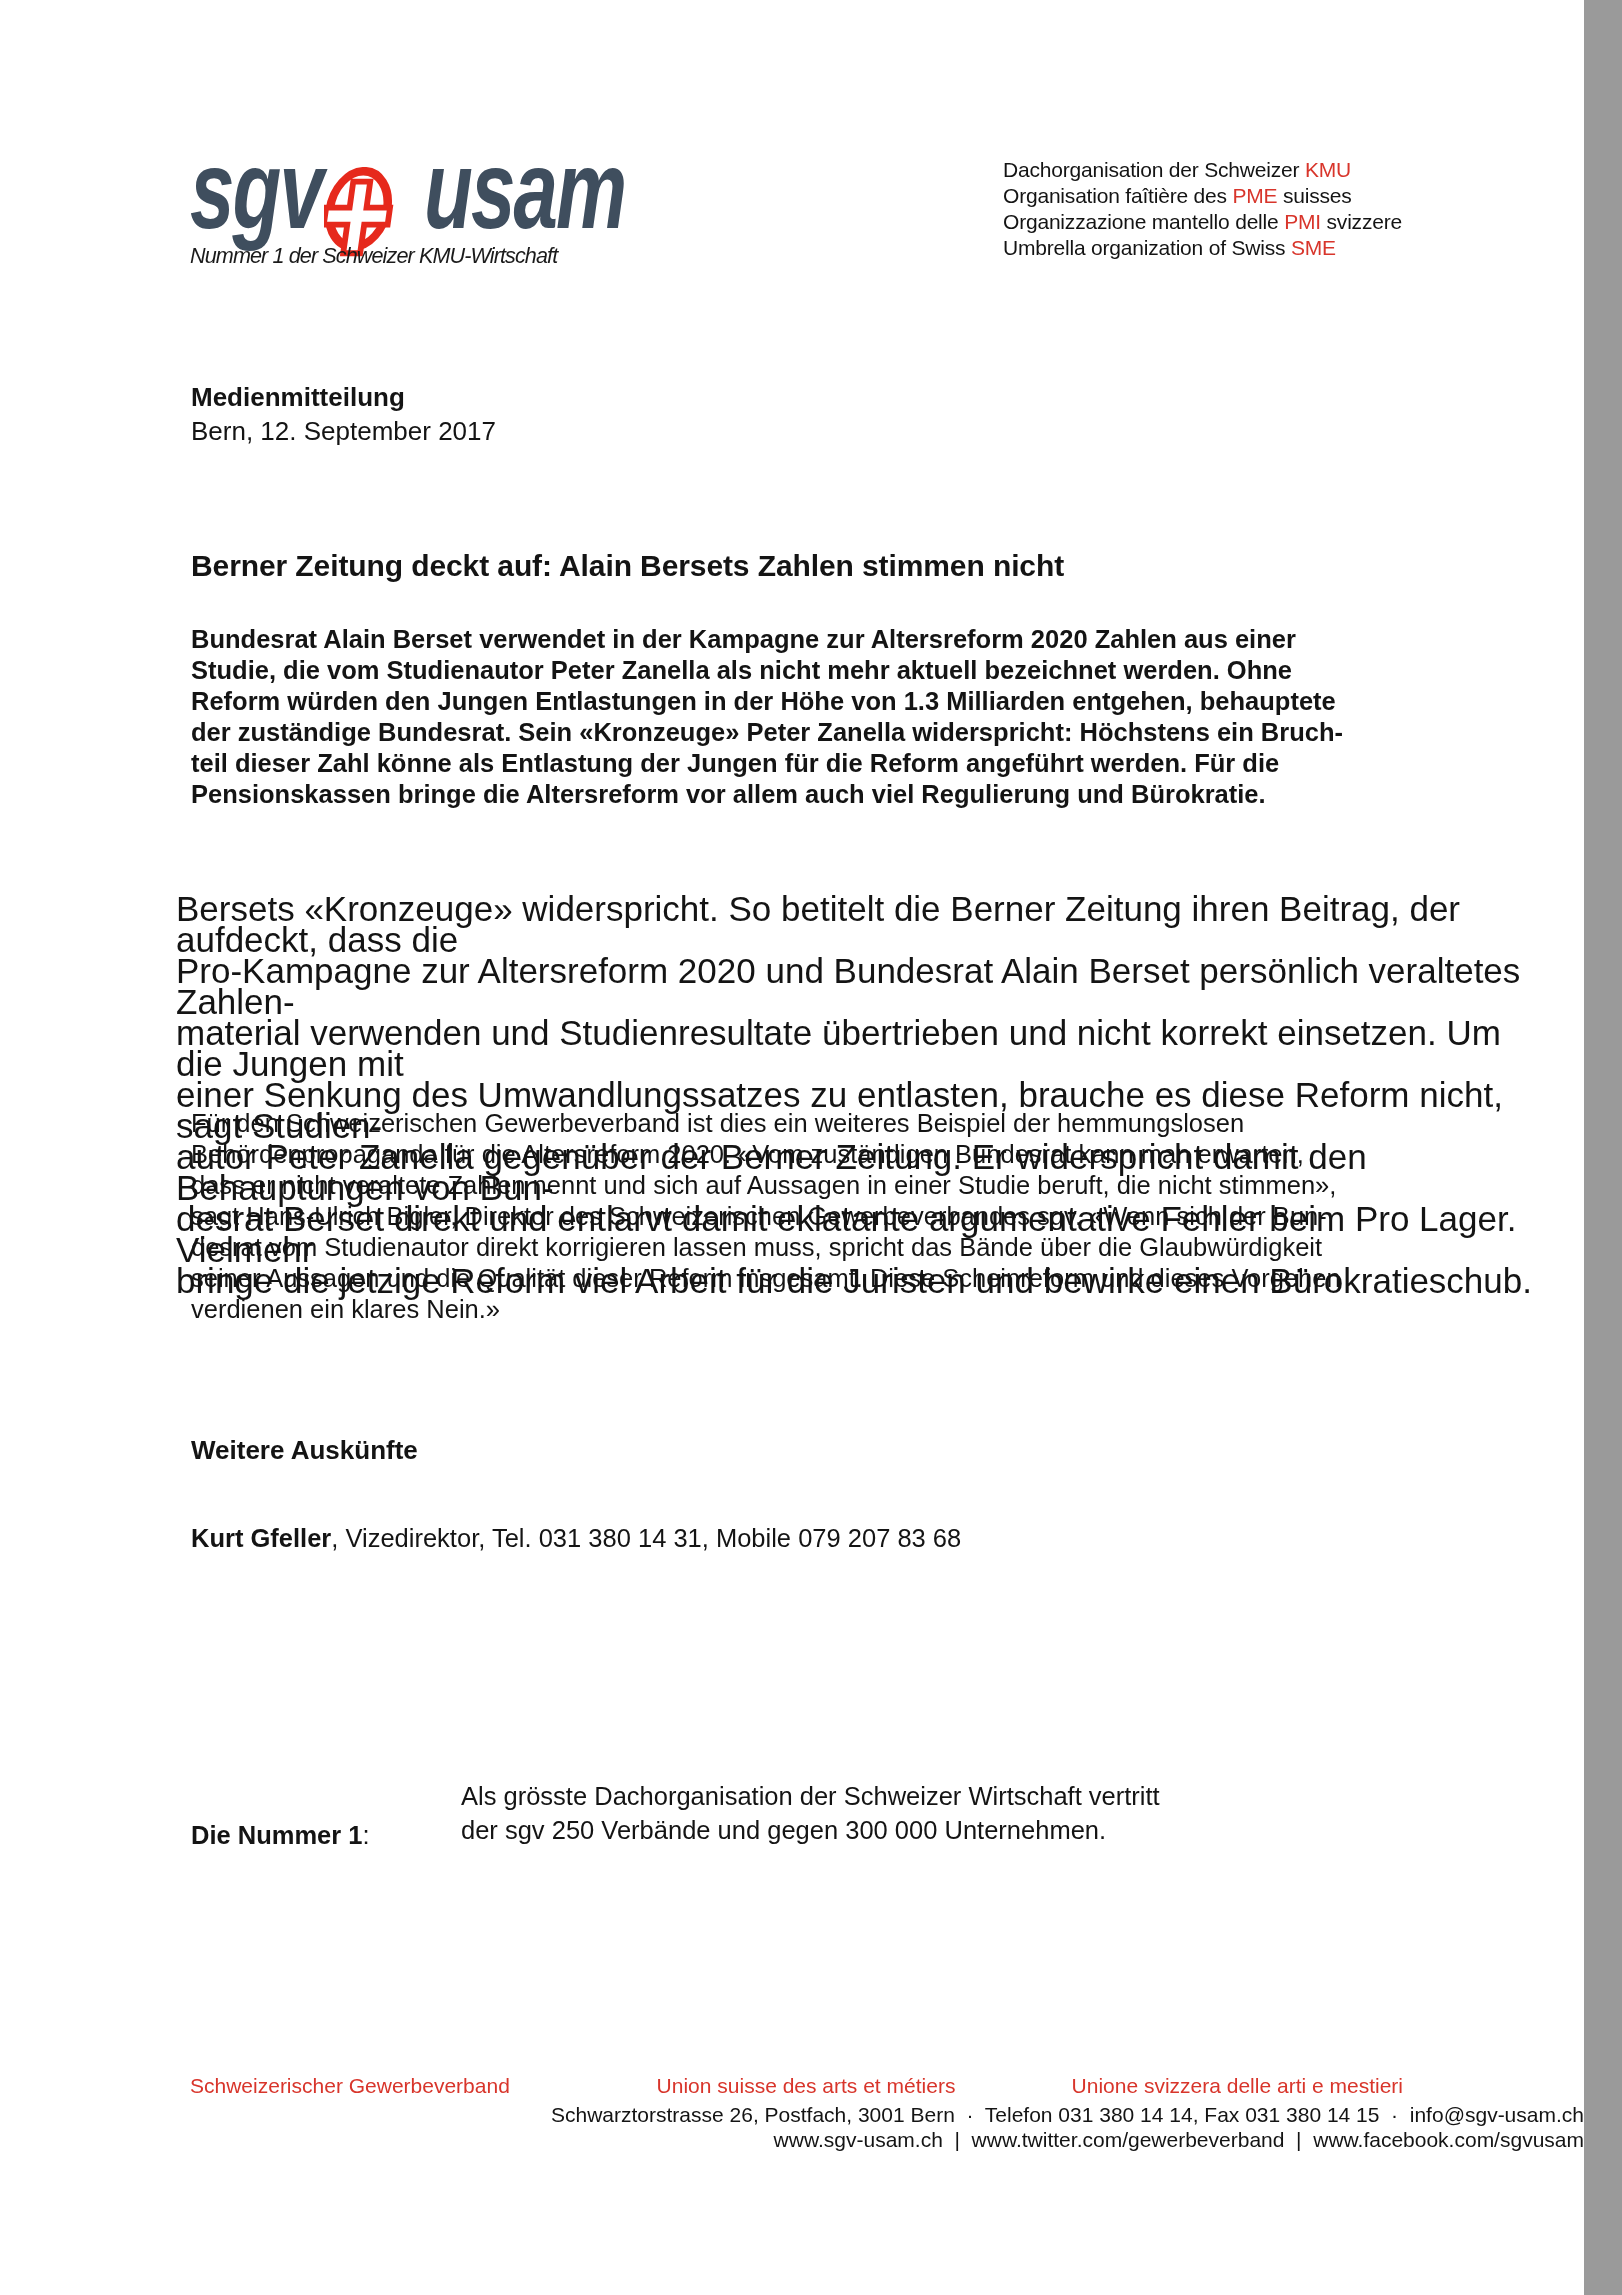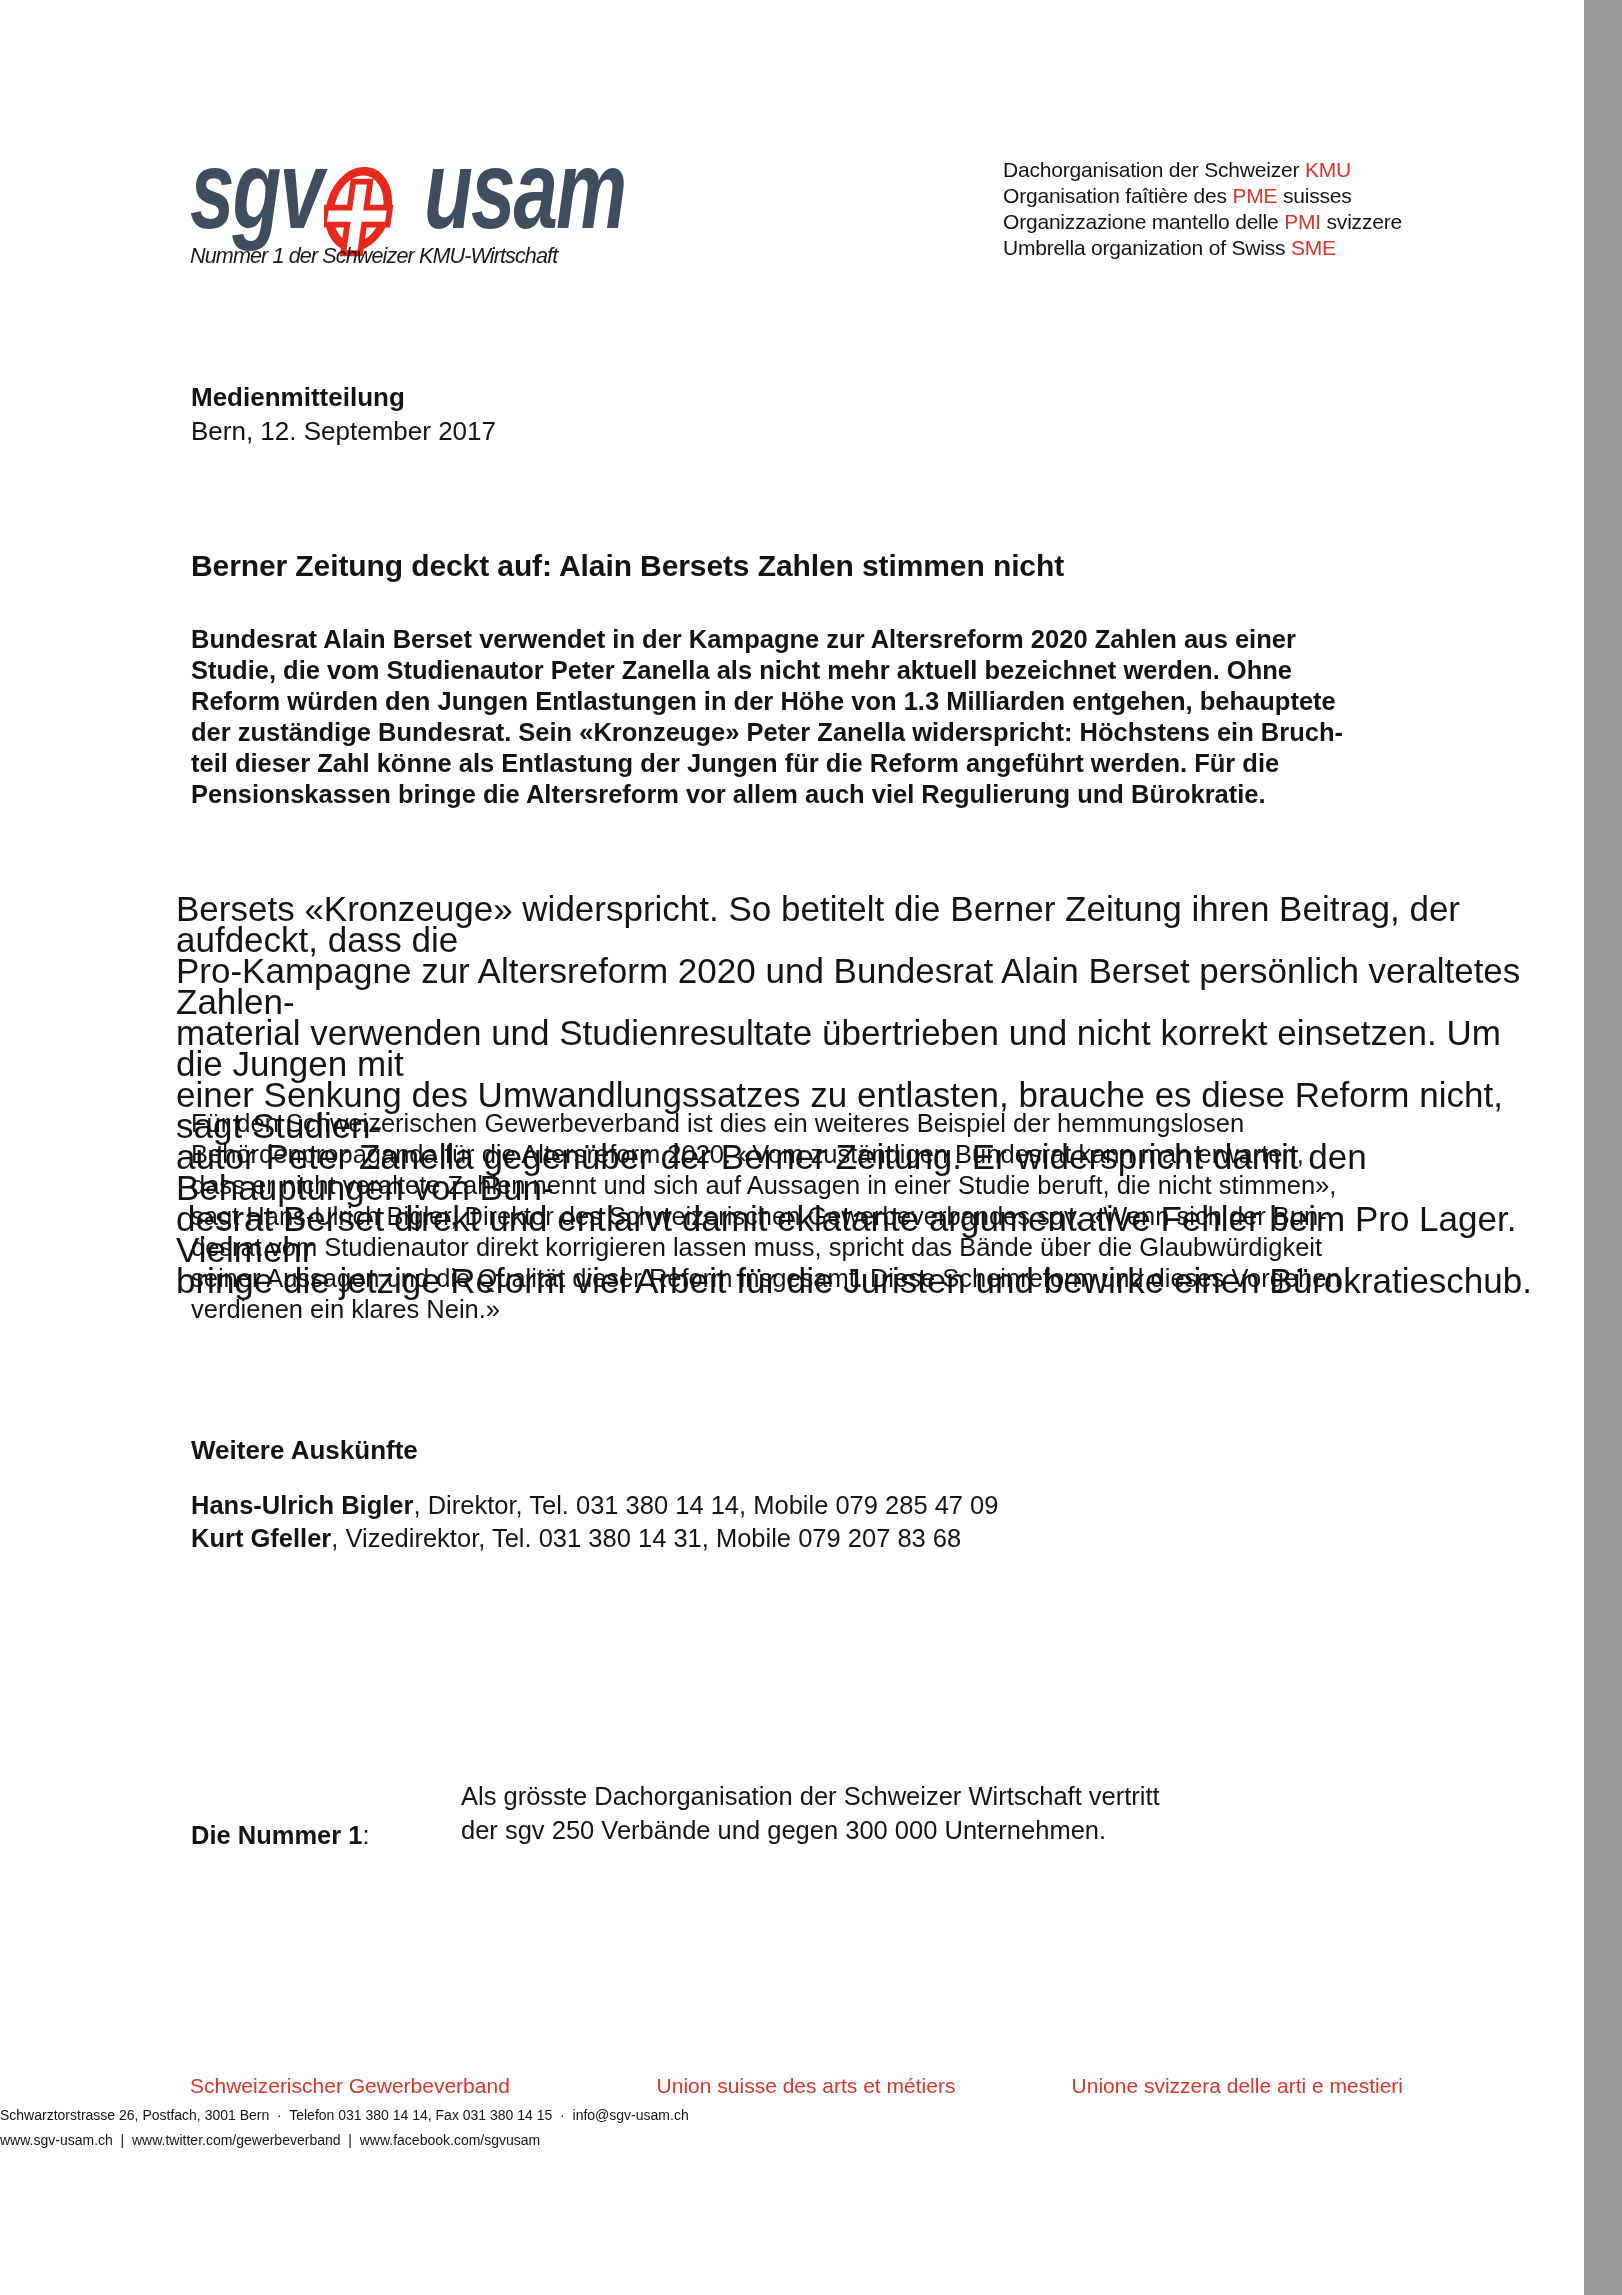--- a/index.html
+++ b/index.html
@@ -49,21 +49,21 @@
   .contact-1{position:absolute;left:191px;top:1489px;font-size:25.5px;line-height:33px;}
   .contact-2{position:absolute;left:191px;top:1522px;font-size:25.5px;line-height:33px;}
   
   .numone-label{position:absolute;left:191px;top:1818px;font-size:25.5px;line-height:34px;}
   .numone-text{position:absolute;left:461px;top:1779px;width:982px;font-size:25.5px;line-height:34px;}
   
   .f-red{position:absolute;top:2073px;font-size:21px;line-height:26px;color:#d8352b;}
   .f-red-left{left:190px;text-align:center;}
   .f-red-center{left:0;right:0;text-align:center;padding-left:28px;}
   .f-red-right{right:181px;}
-  .f-line{position:absolute;left:0;right:12px;text-align:left;font-size:14px;line-height:26px;white-space:pre;}
+  .f-line{position:absolute;left:0;right:0;text-align:right;font-size:21px;line-height:26px;white-space:pre;}
   .f-address{top:2102px;}
   .f-links{top:2127px;}
   .ring{position:absolute;left:324px;top:167px;}
 </style>
 </head>
 <body>
 
 <div class="page">
 
   <div>
@@ -110,23 +110,20 @@
 bringe die jetzige Reform viel Arbeit für die Juristen und bewirke einen Bürokratieschub.</div>
   <div class="para2 pre">Für den Schweizerischen Gewerbeverband ist dies ein weiteres Beispiel der hemmungslosen
 Behördenpropaganda für die Altersreform 2020. «Vom zuständigen Bundesrat kann man erwarten,
 dass er nicht veraltete Zahlen nennt und sich auf Aussagen in einer Studie beruft, die nicht stimmen»,
 sagt Hans-Ulrich Bigler, Direktor des Schweizerischen Gewerbeverbandes sgv. «Wenn sich der Bun-
 desrat vom Studienautor direkt korrigieren lassen muss, spricht das Bände über die Glaubwürdigkeit
 seiner Aussagen und die Qualität dieser Reform insgesamt. Diese Scheinreform und dieses Vorgehen
 verdienen ein klares Nein.»</div>
 
   <div class="contacts-h">Weitere Auskünfte</div>
-  <div class="contact-1">
-    <span class="b">Hans-Ulrich Bigler</span><span>, Direktor, Tel. 031 380 14 14, Mobile 079 285 47 09</span>
-  </div>
   <div class="contact-2">
     <span class="b">Kurt Gfeller</span><span>, Vizedirektor, Tel. 031 380 14 31, Mobile 079 207 83 68</span>
   </div>
 
   <div class="numone-label">
     <span class="b">Die Nummer 1</span><span>:</span>
   </div>
   <div class="numone-text pre">Als grösste Dachorganisation der Schweizer Wirtschaft vertritt
 der sgv 250 Verbände und gegen 300 000 Unternehmen.</div>
 

